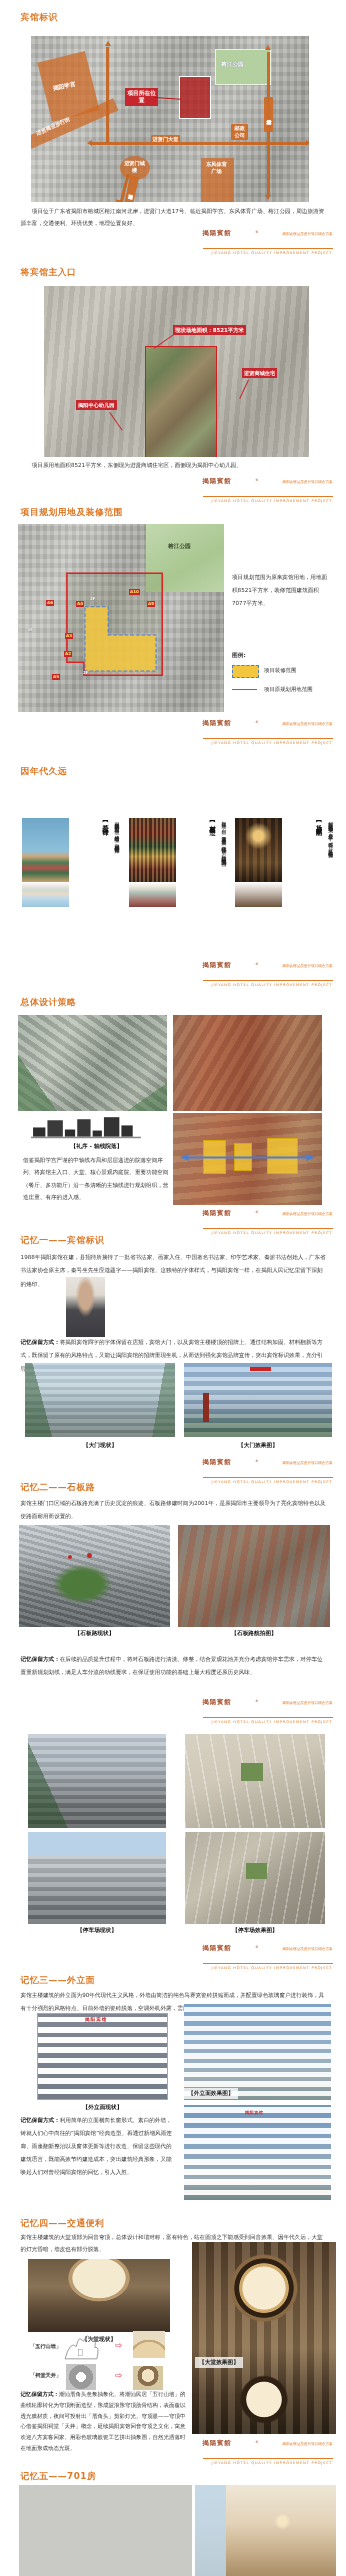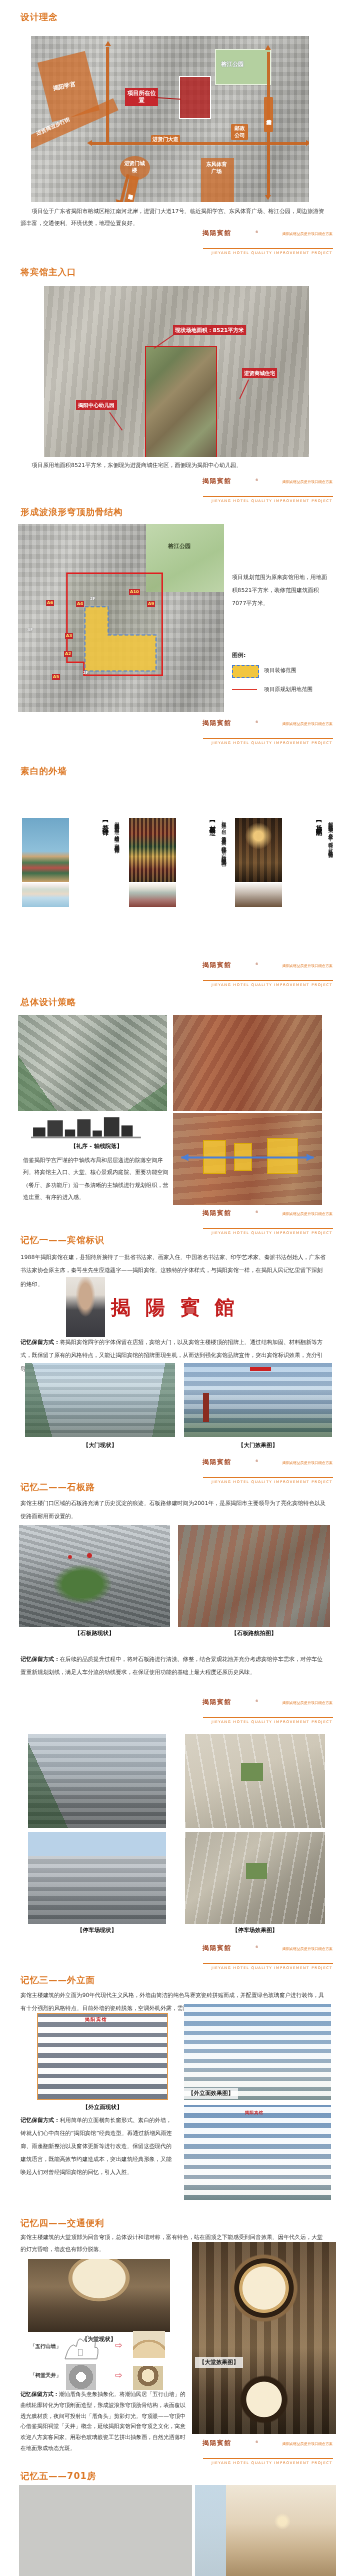--- a/index.html
+++ b/index.html
@@ -48,21 +48,21 @@
   .ovcap{position:absolute;background:rgba(255,255,255,.78);color:#1a1a1a;font-size:5.7px;
          font-weight:bold;padding:1.5px 4.1px;}
   .diag-label{position:absolute;font-size:5.2px;color:#333;font-weight:bold;}
   .parrow{position:absolute;color:#e0636f;font-size:8.8px;font-weight:bold;}
 </style>
 </head>
 <body>
 
 <div id="page">
 
-  <div class="h" style="top:12.4px">设计理念</div>
+  <div class="h" style="top:12.4px">宾馆标识</div>
 
   <div class="map g-gray" style="left:31px;top:36px;width:278px;height:166px">
 
     <div class="abs" style="left:184px;top:13.4px;width:54px;height:34px;background:#b4d0a0;border:0.5px solid #e8f2de"></div>
     <div class="abs" style="left:190px;top:25px;color:#fff;font-weight:bold;font-size:5.7px;text-shadow:0 0 1px #567">榕江公园</div>
 
     <div class="oarea" style="left:13.4px;top:19.6px;width:49px;height:61px;transform:rotate(-14deg)"></div>
     <div class="abs" style="left:21.6px;top:47px;color:#fff;font-weight:bold;font-size:5.7px;transform:rotate(-12deg)">揭阳学宫</div>
 
     <div class="oarea" style="left:-6.2px;top:81px;width:95px;height:13.4px;transform:rotate(-24deg)"></div>
@@ -128,21 +128,21 @@
 
   <div class="footer" style="top:477px">
     <div class="f-row">
         <span class="f-brand">揭陽賓館</span>
         <span class="f-reg">®</span>
         <span class="f-zh">揭阳宾馆品质提升项目概念方案</span>
       </div>
     <div class="f-en">JIEYANG HOTEL QUALITY IMPROVEMENT PROJECT</div>
   </div>
 
-  <div class="h" style="top:507px">形成波浪形穹顶肋骨结构</div>
+  <div class="h" style="top:507px">项目规划用地及装修范围</div>
 
   <div class="map g-gray" style="left:18px;top:524px;width:206px;height:188px">
     <div class="abs" style="left:128px;top:0;width:78px;height:68px;background:linear-gradient(150deg,#c2d8ae,#a9c791 60%,#bed4a9)"></div>
     <div class="abs" style="left:150px;top:18.5px;color:#3c4a2e;font-weight:bold;font-size:5.7px">榕江公园</div>
     <svg class="abs" style="left:0;top:0" width="206" height="188" viewBox="0 0 400 364">
       <path d="M95,95 H280 V293 H128 V268 H95 Z" fill="rgba(120,130,90,0.18)" stroke="#e02020" stroke-width="3"></path>
       <path d="M130,160 h45 v55 h93 v70 h-138 z" fill="rgba(242,198,63,0.88)" stroke="#4a7fd6" stroke-width="2" stroke-dasharray="7 4"></path>
     </svg>
     <div class="mk" style="left:28px;top:76px">A6</div>
     <div class="mk" style="left:58px;top:77px">A4</div>
@@ -166,21 +166,21 @@
 
   <div class="footer" style="top:719px">
     <div class="f-row">
         <span class="f-brand">揭陽賓館</span>
         <span class="f-reg">®</span>
         <span class="f-zh">揭阳宾馆品质提升项目概念方案</span>
       </div>
     <div class="f-en">JIEYANG HOTEL QUALITY IMPROVEMENT PROJECT</div>
   </div>
 
-  <div class="h" style="top:766px">素白的外墙</div>
+  <div class="h" style="top:766px">因年代久远</div>
 
   <div class="ph" style="left:22px;top:818px;width:47px;height:64px;background:
        linear-gradient(180deg,#6fa7c8 0%,#8fc0da 52%,#caa77a 60%,#4f7a52 70%,#b4534a 78%,#3f6e4b 86%,#caa06a 100%)"></div>
   <div class="refl" style="left:22px;top:883px;width:47px;height:24px;background:
        linear-gradient(0deg,rgba(255,255,255,0) 0%,rgba(255,255,255,.55) 55%,rgba(255,255,255,.95) 100%),
        linear-gradient(0deg,#8fc0da 40%,#caa77a 55%,#4f7a52 75%,#b4534a 100%)"></div>
   <div class="concept-text" style="right:226px;top:818px">
     <span>深度挖掘揭阳历史符号与自然意向，通过结构重组，完成对潮式雅韵的当代诠释。</span>
     <span class="ct-title">【符号转译】</span>
   </div>
@@ -263,22 +263,20 @@
       </div>
     <div class="f-en">JIEYANG HOTEL QUALITY IMPROVEMENT PROJECT</div>
   </div>
 
   <div class="h" style="top:1235px">记忆一——宾馆标识</div>
   <div class="para" style="left:20.6px;top:1251px;width:307px">1988年揭阳宾馆在建，县招待所接待了一批省书法家、画家入住。中国著名书法家、印学艺术家、秦派书法创始人，广东省书法家协会原主席，秦咢生先生应邀题字——揭阳宾馆。这独特的字体样式，与揭阳宾馆一样，在揭阳人民记忆里留下深刻的烙印。</div>
 
   <div class="ph" style="left:66px;top:1277px;width:39px;height:60px;background:
        radial-gradient(ellipse at 50% 32%,#caa98e 0 22%,rgba(0,0,0,0) 36%),
        linear-gradient(180deg,#e8e4de 0%,#ded8d0 30%,#4a4a4e 55%,#3a3a40 100%)"></div>
-  <div class="abs" style="left:111px;top:1294px;width:155px;font-family:'DejaVu Serif','Liberation Serif',serif;
-       font-size:19.6px;font-weight:bold;color:#c21f1f;letter-spacing:4.1px;white-space:nowrap">揭 陽 賓 館</div>
 
   <div class="para" style="left:20.6px;top:1336px;width:307px"><span class="blabel">记忆保留方式：</span><span>将揭阳宾馆四字的字体保留在店招，宾馆大门，以及宾馆主楼楼顶的招牌上。通过结构加固、材料翻新等方式，既保留了原有的风格特点，又能让揭阳宾馆的招牌重现生机，从而达到强化宾馆品牌宣传，突出宾馆标识效果，充分引导客流的作用。</span></div>
 
   <div class="ph" style="left:25px;top:1363px;width:150px;height:74px;background:
        linear-gradient(75deg,rgba(50,90,50,.5) 0 16%,rgba(50,90,50,0) 16%),
        linear-gradient(-80deg,rgba(60,100,60,.45) 0 14%,rgba(60,100,60,0) 14%),
        repeating-linear-gradient(0deg,rgba(255,255,255,.14) 0 3.6px,rgba(0,0,0,.08) 3.6px 7.2px),
        linear-gradient(180deg,#bcd2e2 0%,#c5d6de 28%,#9fb2ba 55%,#6d7a76 100%)"></div>
   <div class="ph" style="left:184px;top:1363px;width:148px;height:74px;background:
        repeating-linear-gradient(0deg,rgba(255,255,255,.2) 0 4.6px,rgba(40,70,110,.25) 4.6px 9.3px),

